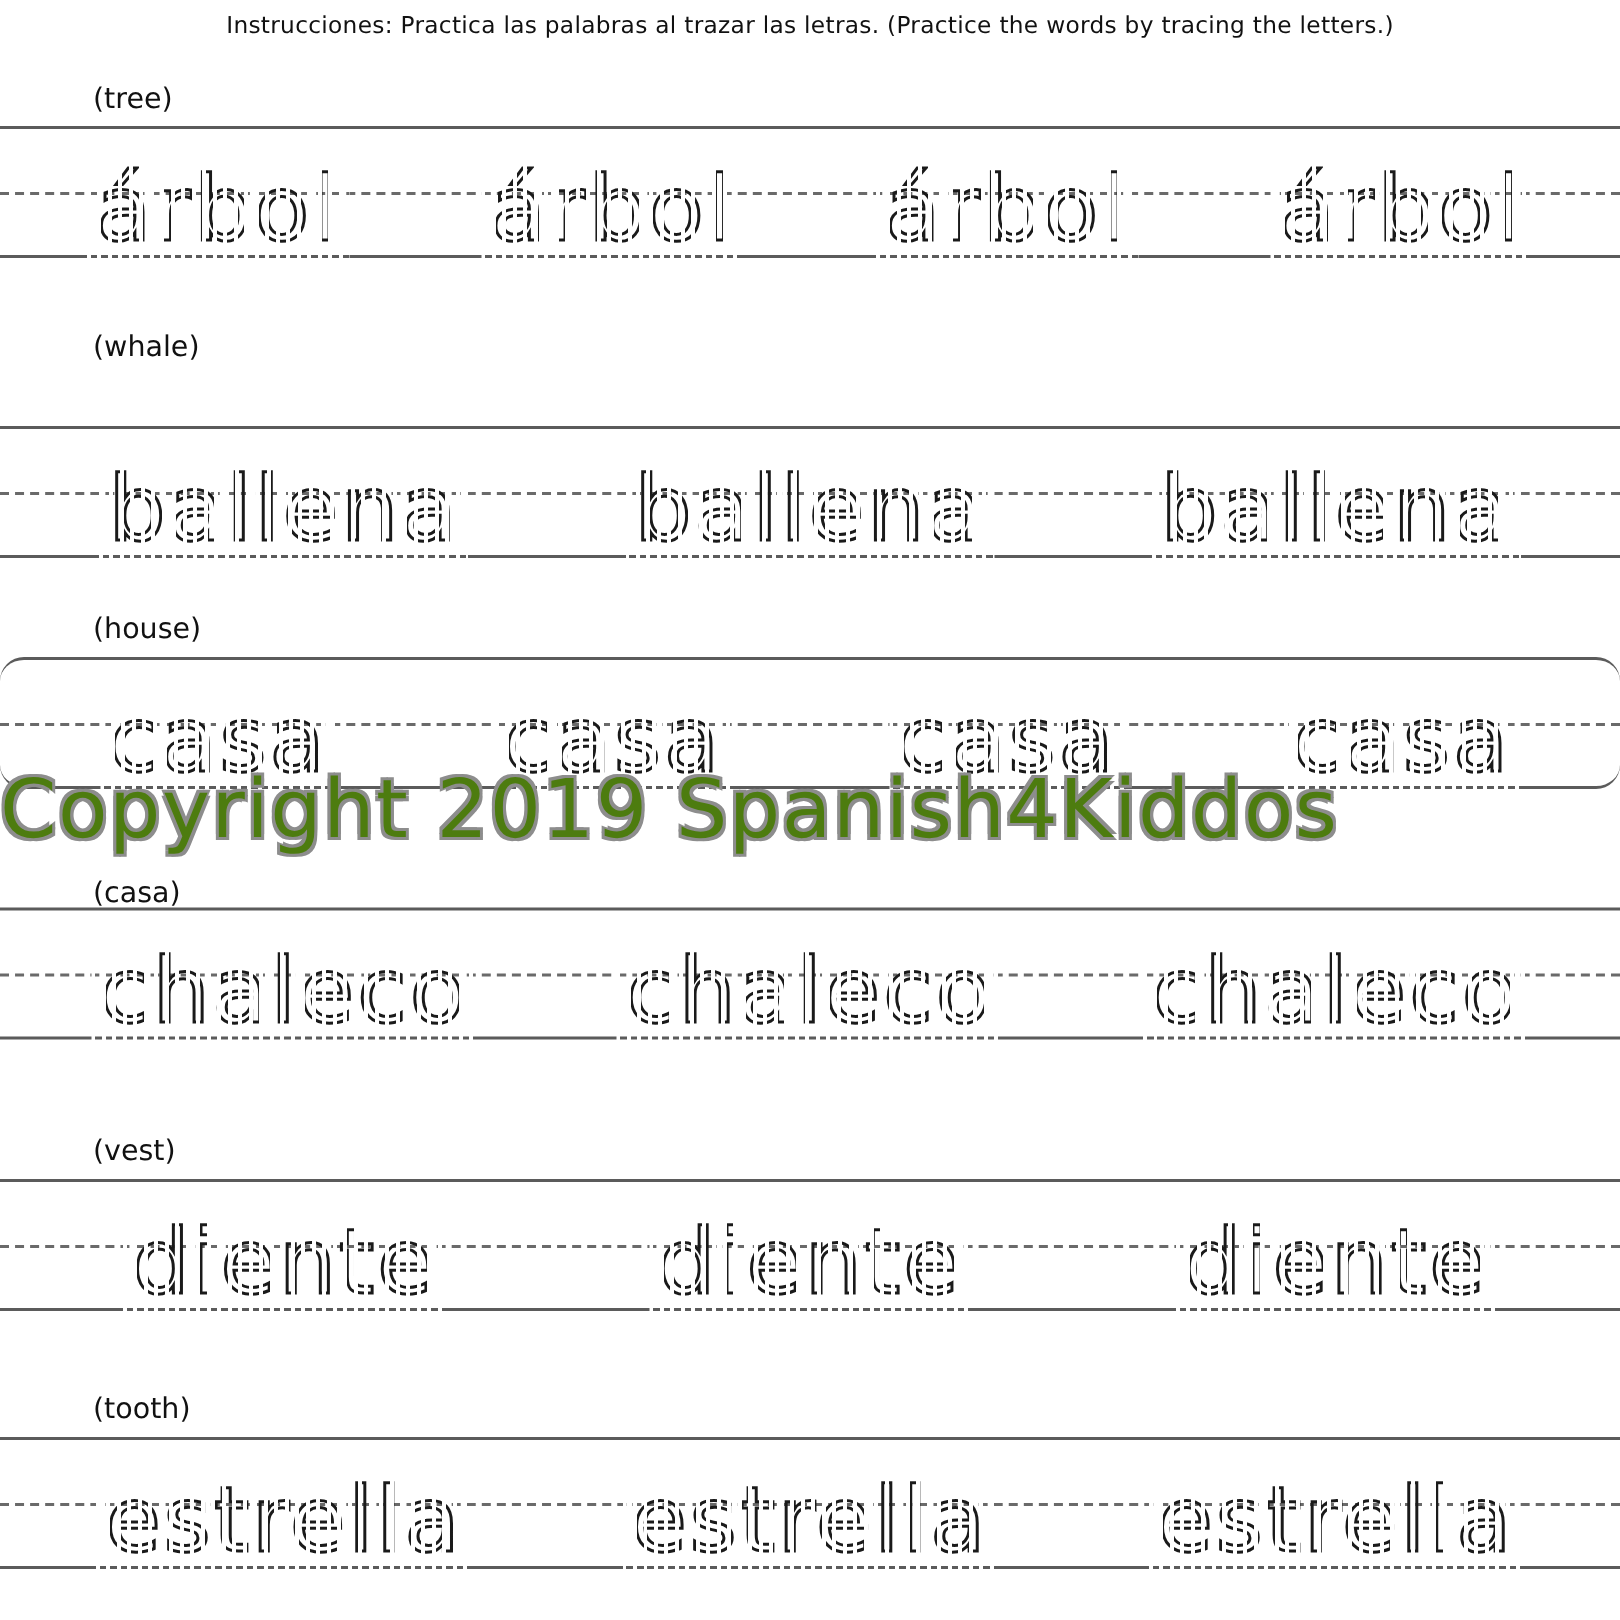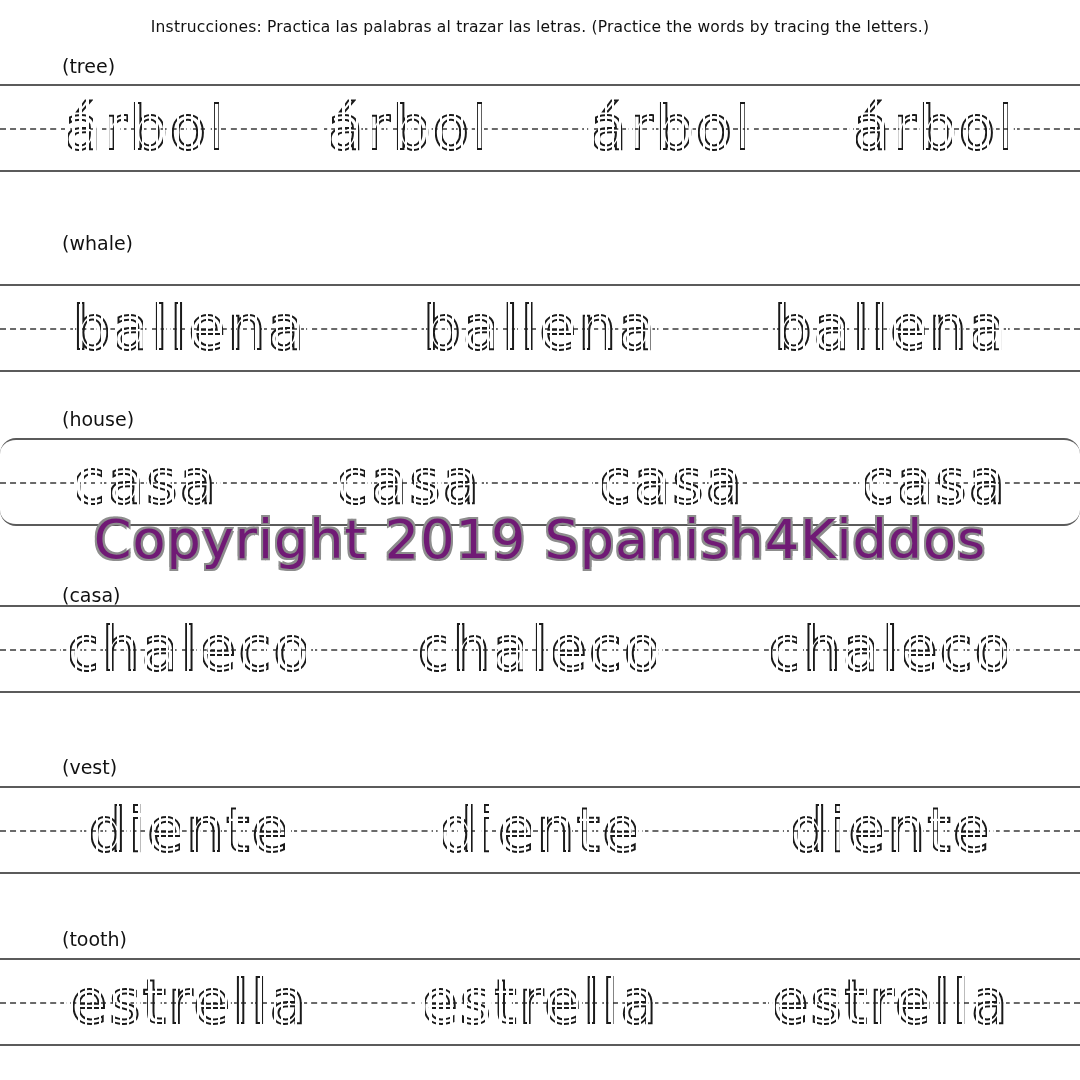--- a/index.html
+++ b/index.html
@@ -11,21 +11,21 @@
     width: 1080px;
     height: 1080px;
     overflow: hidden;
     font-family: "DejaVu Sans", sans-serif;
     position: relative;
   }
 
   
   .instructions {
     position: absolute;
-    top: 18px;
+    top: 8px;
     left: 0;
     width: 1080px;
     text-align: center;
     font-family: "DejaVu Sans", sans-serif;
     font-size: 15.5px;
     letter-spacing: 0.2px;
     color: #111;
     white-space: nowrap;
   }
 
@@ -63,21 +63,21 @@
     position: absolute;
     left: 0;
     right: 0;
     top: 50%;
     border-top: 2px dashed #6a6a6a;
   }
   .words {
     position: absolute;
     left: 0; right: 0; top: 0; bottom: 0;
     display: flex;
-    align-items: center;
+    align-items: flex-end;
     justify-content: space-around;
     padding: 0 14px;
     box-sizing: border-box;
   }
   .word {
     font-family: "DejaVu Sans", sans-serif;
     font-size: 60px;
     line-height: 1;
     font-weight: 400;
     letter-spacing: 2px;
@@ -96,25 +96,25 @@
         #ffffff 0px, #ffffff 2.5px, rgba(255,255,255,0) 2.5px, rgba(255,255,255,0) 7px);
     pointer-events: none;
   }
 
   
   .watermark {
     position: absolute;
     left: 0;
     top: 508px;
     width: 1080px;
-    text-align: center;
+    text-align: left;
     font-family: "DejaVu Sans", sans-serif;
     font-size: 54px;
     letter-spacing: 1px;
-    color: #701a75;
+    color: #4d7c0f;
     text-shadow:
       -2px -2px 0 #8d8d8d,
        2px -2px 0 #8d8d8d,
       -2px  2px 0 #8d8d8d,
        2px  2px 0 #8d8d8d,
        0 0 2px #9a9a9a;
     white-space: nowrap;
     pointer-events: none;
   }
 </style>
@@ -130,21 +130,21 @@
         <div class="midline"></div>
         <div class="words">
           <div class="word">árbol<span class="mask"></span></div>
           <div class="word">árbol<span class="mask"></span></div>
           <div class="word">árbol<span class="mask"></span></div>
           <div class="word">árbol<span class="mask"></span></div>
         </div>
       </div>
     </div>
     <div class="row" style="top: 0px;">
-      <div class="hint" style="top: 232px;">(whale)</div>
+      <div class="hint" style="top: 220px;">(whale)</div>
       <div class="ruled" style="top: 262px; margin-top: 22px;">
         <div class="midline"></div>
         <div class="words">
           <div class="word">ballena<span class="mask"></span></div>
           <div class="word">ballena<span class="mask"></span></div>
           <div class="word">ballena<span class="mask"></span></div>
         </div>
       </div>
     </div>
     <div class="row" style="top: 0px;">

